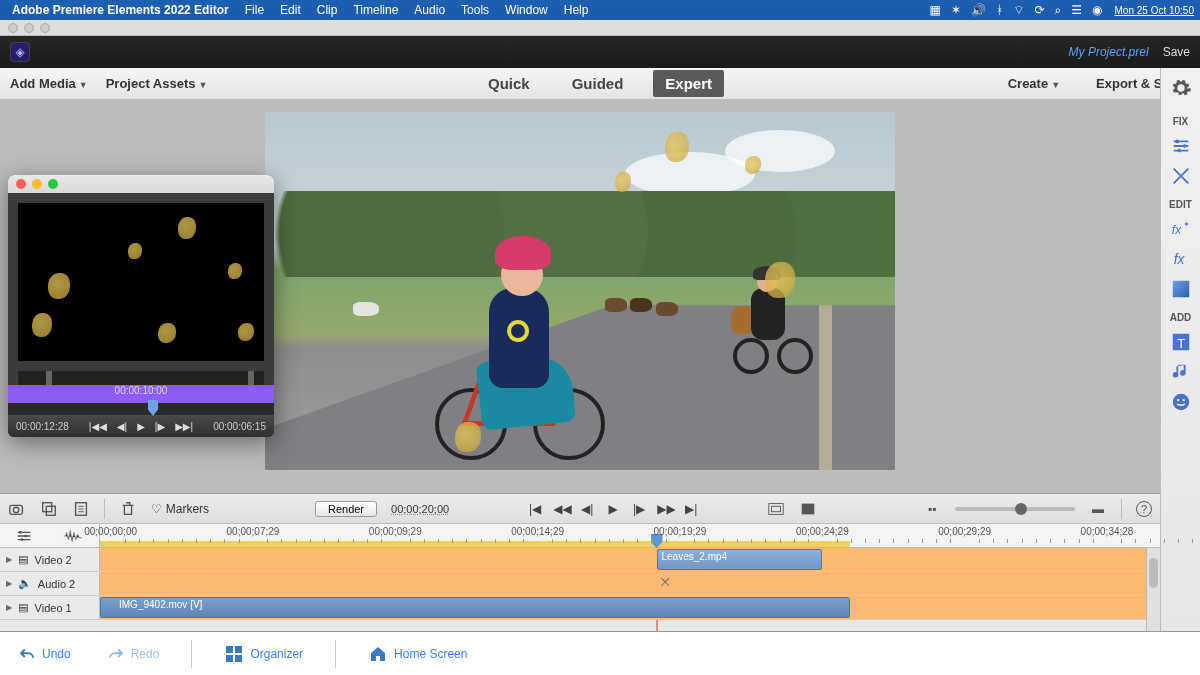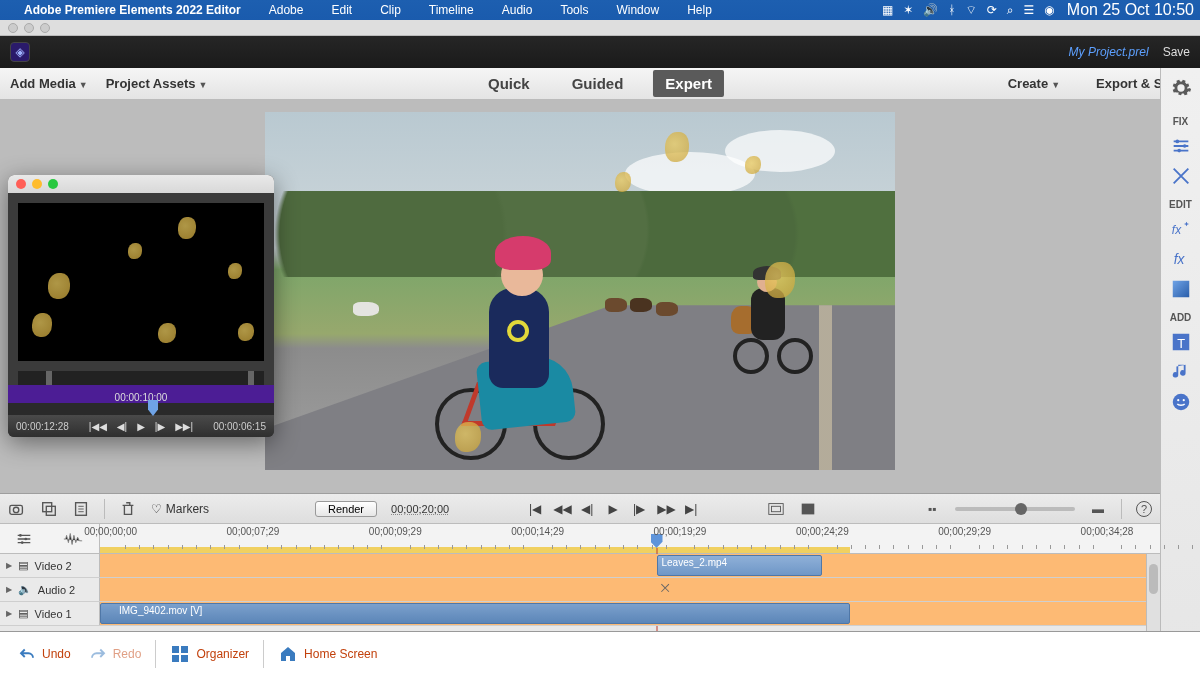--- a/index.html
+++ b/index.html
@@ -1,26 +1,26 @@
 <!DOCTYPE html>
 <html><head>
 <meta charset="utf-8">
 <style>
 * { margin: 0; padding: 0; box-sizing: border-box; font-family: -apple-system, "Helvetica Neue", Arial, sans-serif; }
 body { width: 1200px; height: 675px; overflow: hidden; background: #bcbcbc; position: relative; font-size: 12px; }
 
 
 .menubar { height: 20px; background: linear-gradient(#1d5fb0, #1a5bad); display: flex; align-items: center; color: #fff; font-size: 12px; padding: 0 6px; justify-content: space-between; }
-.menubar-left { display: flex; align-items: center; gap: 12px; }
+.menubar-left { display: flex; align-items: center; gap: 0; }
 .menubar-left .apple { margin-right: 4px; font-size: 14px; }
 .menubar-left .app-title { font-weight: 600; margin: 0 8px 0 2px; }
 .menubar-left .menu-item { margin: 0 8px; cursor: default; }
 .menubar-right { display: flex; align-items: center; gap: 10px; }
 .menubar-right .mi { font-size: 12px; }
-.menubar-right .dt { font-size: 16px; margin-left: 2px; }
+.menubar-right .dt { font-size: 10px; margin-left: 2px; text-decoration: underline; }
 
 
 .win-chrome { height: 16px; background: #dedede; display: flex; align-items: center; padding-left: 8px; gap: 6px; border-bottom: 1px solid #bbb; }
 .tlight { width: 10px; height: 10px; border-radius: 50%; background: #ccc; border: 1px solid #aaa; }
 
 
 .titlebar { height: 32px; background: linear-gradient(#262626, #1a1a1a); display: flex; align-items: center; justify-content: space-between; color: #fff; font-size: 12px; padding: 0 10px; }
 .titlebar .adobe-logo { width: 20px; height: 20px; border-radius: 4px; background: #2a1a6a; display: flex; align-items: center; justify-content: center; color: #a0b4ff; font-size: 12px; border: 1px solid #444; }
 .titlebar .proj-name { color: #5da0ff; font-style: italic; margin-right: 14px; }
 .titlebar .save-btn { color: #ddd; cursor: pointer; }
@@ -81,77 +81,77 @@
 
 
 .source-mon { position: absolute; top: 175px; left: 8px; width: 266px; background: #3b3b3b; border-radius: 6px; box-shadow: 0 6px 24px rgba(0,0,0,.45); overflow: hidden; }
 .source-mon .sm-chrome { height: 18px; background: linear-gradient(#e9e9e9,#d8d8d8); display: flex; align-items: center; padding-left: 8px; gap: 6px; }
 .sm-chrome .tl { width:10px;height:10px;border-radius:50%; }
 .sm-chrome .tl.r{background:#ff5f57;} .sm-chrome .tl.y{background:#febc2e;} .sm-chrome .tl.g{background:#28c840;}
 .source-mon .sm-view { height: 158px; background: #000; position: relative; margin: 10px; }
 .source-mon .sm-info { height: 14px; margin: 0 10px; background:#222; position: relative; }
 .source-mon .sm-info .br { position:absolute; top:0; bottom:0; width:6px; background:#666; }
 .source-mon .sm-info .br.l{left:28px;} .source-mon .sm-info .br.r{right:10px;}
-.source-mon .sm-tc-row { height: 18px; display:flex; align-items:flex-end; justify-content:center; color:#ddd; font-size:10px; background:#4c1d95; position:relative; }
+.source-mon .sm-tc-row { height: 18px; display:flex; align-items:flex-start; justify-content:center; color:#ddd; font-size:10px; background:#8b5cf6; position:relative; }
 .source-mon .sm-slider { height: 12px; background:#2a2a2a; position:relative; margin: 0; }
 .source-mon .sm-slider .phead { position:absolute; top:-3px; left:140px; width:10px; height:16px; background:#6fa3e6; clip-path: polygon(0 0,100% 0,100% 60%,50% 100%,0 60%); }
 .source-mon .sm-ctrl { height: 22px; background: linear-gradient(#4a4a4a,#2f2f2f); display: flex; align-items: center; justify-content: space-between; padding: 0 8px; color:#ccc; font-size:10px; }
 .source-mon .sm-ctrl .btns { display:flex; gap:10px; font-size:10px; color:#ddd; }
 
 
 .timeline-wrap { position: absolute; left: 0; right: 40px; bottom: 44px; height: 138px; background: #e8e8e8; border-top: 1px solid #9e9e9e; display:flex; flex-direction:column; }
 .tl-toolbar { height: 30px; border-bottom: 1px solid #bcbcbc; display: flex; align-items: center; padding: 0 8px; gap: 14px; color:#444; background: linear-gradient(#ececec,#dedede); }
 .tl-toolbar .ico { width:18px; height:18px; display:flex; align-items:center; justify-content:center; cursor:pointer; color:#555; }
 .tl-toolbar .markers { display:flex; align-items:center; gap:4px; font-size:12px; color:#333; }
 .tl-toolbar .render-btn { border:1px solid #999; background:linear-gradient(#fff,#e6e6e6); border-radius:3px; padding: 1px 12px; font-size:11px; cursor:pointer; }
 .tl-toolbar .tc { font-size:11px; color:#333; text-decoration: underline dotted #888; cursor:text; }
 .tl-toolbar .transport { display:flex; gap:10px; color:#444; }
 .tl-toolbar .transport .tb { width:16px; cursor:pointer; text-align:center; }
 .tl-toolbar .zoom-slider { width: 120px; height: 4px; background: #bbb; border-radius: 2px; position: relative; }
 .tl-toolbar .zoom-slider .knob { position:absolute; top:-4px; left: 50%; width:12px; height:12px; background:#666; border-radius:50%; }
 .tl-toolbar .flexfill { flex:1; }
 .tl-toolbar .sep { width:1px; height:20px; background:#bbb; }
 
 
-.tl-ruler { height: 30px; background: #f3f3f3; border-bottom: 1px solid #bcbcbc; display:flex; }
+.tl-ruler { height: 24px; background: #f3f3f3; border-bottom: 1px solid #bcbcbc; display:flex; }
 .tl-ruler .left-tools { width: 100px; border-right:1px solid #bcbcbc; display:flex; align-items:center; justify-content:space-around; color:#555; }
 .tl-ruler .ruler-body { flex:1; position:relative; font-size:10px; color:#555; }
 .ruler-body .tick { position:absolute; top:2px; transform:translateX(-50%); }
 .ruler-body .minor { position:absolute; bottom:4px; width:1px; height:4px; background:#999; }
 .ruler-body .wa-bar { position:absolute; bottom:0; left:0; height:6px; background:#f0d060; }
 .ruler-body .playhead { position:absolute; top:10px; width:12px; height:14px; background:#5e94da; clip-path: polygon(0 0,100% 0,100% 55%,50% 100%,0 55%); transform:translateX(-50%);}
 .ruler-body .playline { position:absolute; top:24px; width:1px; background:#c0392b; height: 84px; transform:translateX(-0.5px);}
 
 
 .tl-tracks { flex:1; overflow:hidden; position:relative; }
 .track { height: 24px; border-bottom: 1px solid #cfcfcf; display:flex; }
 .track .thead { width:100px; border-right:1px solid #bcbcbc; display:flex; align-items:center; gap:6px; padding-left:6px; font-size:11px; color:#333; background:#eaeaea; }
 .track .thead .tri { font-size:8px; color:#666; cursor:pointer; }
 .track .tbody { flex:1; position:relative; background:#fdba74; }
 .clip { position:absolute; top:1px; bottom:1px; background: linear-gradient(#8fb0d8,#6f97c7); border:1px solid #4f77a7; color:#fff; font-size:10px; padding:1px 4px; overflow:hidden; white-space:nowrap; border-radius:2px; }
 .clip.v1 { background: linear-gradient(#7ba0cc,#5c86b8); }
 .tracks-scroll { position:absolute; right:0; top:0; bottom:0; width:14px; background:#e0e0e0; border-left:1px solid #bcbcbc; }
 .tracks-scroll .thumb { position:absolute; left:2px; right:2px; top:10px; height:30px; background:#bbb; border-radius:5px; }
 
 
-.bottom-bar { position:absolute; left:0; right:0; bottom:0; height:44px; border-top:1px solid #999; display:flex; align-items:center; padding: 0 10px; gap: 2px; background:#ffffff; font-size:12px; color:#c2410c; }
+.bottom-bar { position:absolute; left:0; right:0; bottom:0; height:44px; border-top:1px solid #999; display:flex; align-items:center; padding: 0 10px; gap: 20px; background:#ffffff; font-size:12px; color:#3b82f6; }
 .bottom-bar .bb-btn { display:flex; align-items:center; gap:6px; padding: 4px 8px; cursor:pointer; }
 .bottom-bar .bb-sep { width:1px; height:28px; background:#ccc; margin: 0 4px; }
 .bottom-bar .undo-ico, .bottom-bar .redo-ico { width:18px; height:18px; }
 
 svg { display:block; }
 </style>
 </head>
 <body>
 
 <div class="menubar">
   <div class="menubar-left">
     <span class="apple"></span>
     <span class="app-title">Adobe Premiere Elements 2022 Editor</span>
-    <span class="menu-item">Adobe</span>
+    <span class="menu-item">File</span>
     <span class="menu-item">Edit</span>
     <span class="menu-item">Clip</span>
     <span class="menu-item">Timeline</span>
     <span class="menu-item">Audio</span>
     <span class="menu-item">Tools</span>
     <span class="menu-item">Window</span>
     <span class="menu-item">Help</span>
   </div>
   <div class="menubar-right">
     <span class="mi">▦</span>

